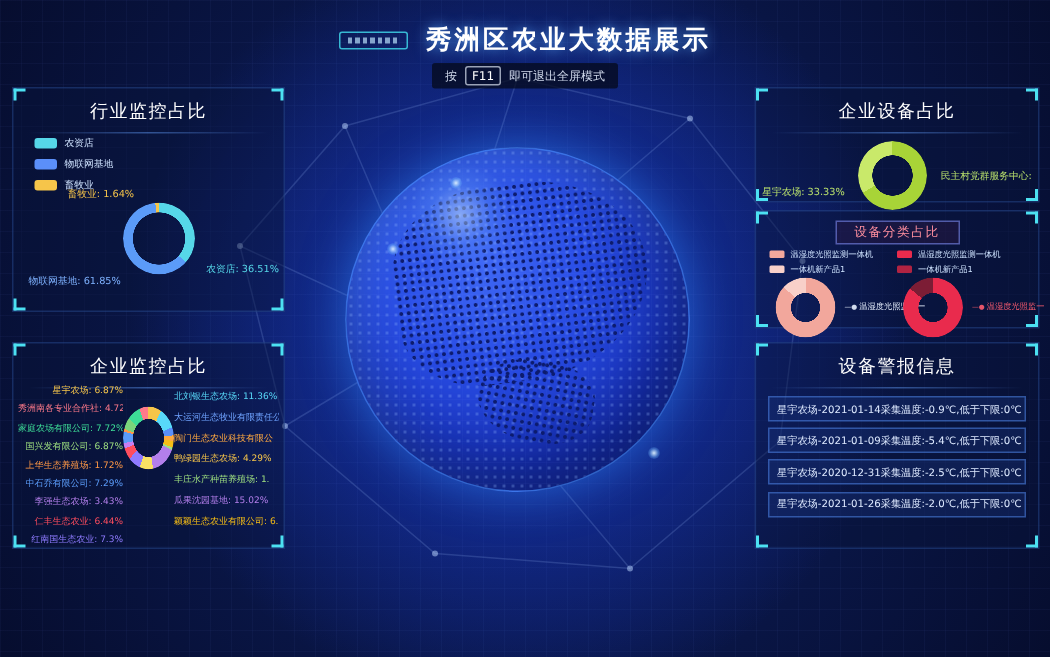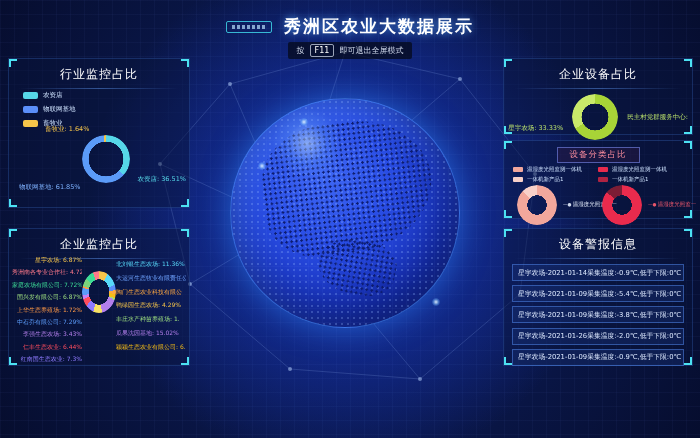--- a/index.html
+++ b/index.html
@@ -240,18 +240,17 @@
       </div>
     </div>
   </div>
 
   <div class="panel corners panel-alarm">
     <div class="p-title">设备警报信息</div>
     <div class="hairline"></div>
     <div class="alarm-list">
       <div class="alarm-row">星宇农场-2021-01-14采集温度:-0.9℃,低于下限:0℃</div>
       <div class="alarm-row">星宇农场-2021-01-09采集温度:-5.4℃,低于下限:0℃</div>
-      <div class="alarm-row">星宇农场-2021-01-09采集温度:-3.8℃,低于下限:0℃</div>
+      <div class="alarm-row">星宇农场-2020-12-31采集温度:-2.5℃,低于下限:0℃</div>
       <div class="alarm-row">星宇农场-2021-01-26采集温度:-2.0℃,低于下限:0℃</div>
-      <div class="alarm-row">星宇农场-2021-01-09采集温度:-0.9℃,低于下限:0℃</div>
     </div>
   </div>
 </div>
 
 </body></html>

